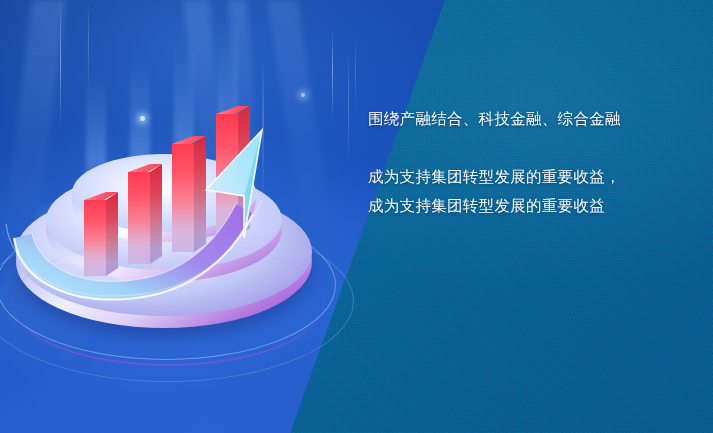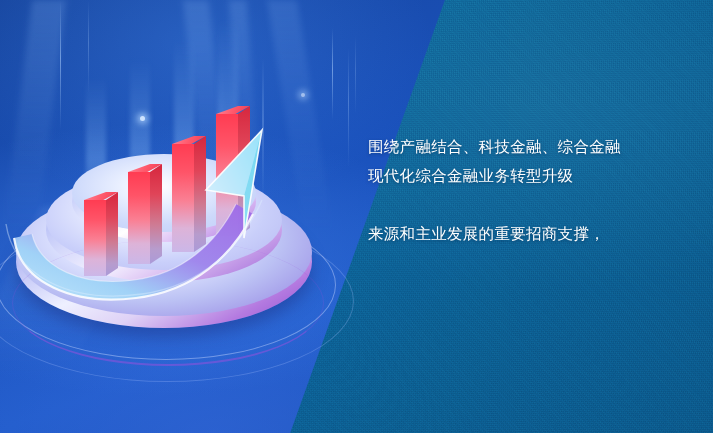--- a/index.html
+++ b/index.html
@@ -183,21 +183,20 @@
 
   
   .arrow-svg { position: absolute; left: 0; top: 0; overflow: visible; }
 
   
   .copy {
     position: absolute;
     left: 368px;
     top: 104px;
     width: 322px;
-    margin-top: 28px;
   }
   .para {
     color: #ffffff;
     font-size: 15.5px;
     line-height: 29px;
     letter-spacing: .3px;
     text-shadow: 0 1px 3px rgba(6,40,80,0.55);
     white-space: nowrap;
   }
   .para + .para { margin-top: 29px; }
@@ -300,20 +299,20 @@
       <path d="M252,38 L196,98 L234,104 Z" fill="#d4efff" opacity="0.55"></path>
       <path d="M252,38 L196,98 L234,104 L234,146 Z" fill="none" stroke="rgba(255,255,255,0.9)" stroke-width="1.6"></path>
 
       <path d="M-4,132 C4,184 60,212 132,202 C192,194 232,154 252,108" fill="none" stroke="rgba(225,240,255,0.40)" stroke-width="1.4"></path>
     </svg>
   </div>
 
   <div class="copy">
     <div class="para">
       <span class="ln">围绕产融结合、科技金融、综合金融</span>
-      <span class="ln">现代化综合金融业务转型升级</span>
     </div>
     <div class="para">
-      <span class="ln">来源和主业发展的重要招商支撑，</span>
+      <span class="ln">成为支持集团转型发展的重要收益，</span>
+      <span class="ln">成为支持集团转型发展的重要收益</span>
     </div>
   </div>
 
 </div>
 
 </body></html>

